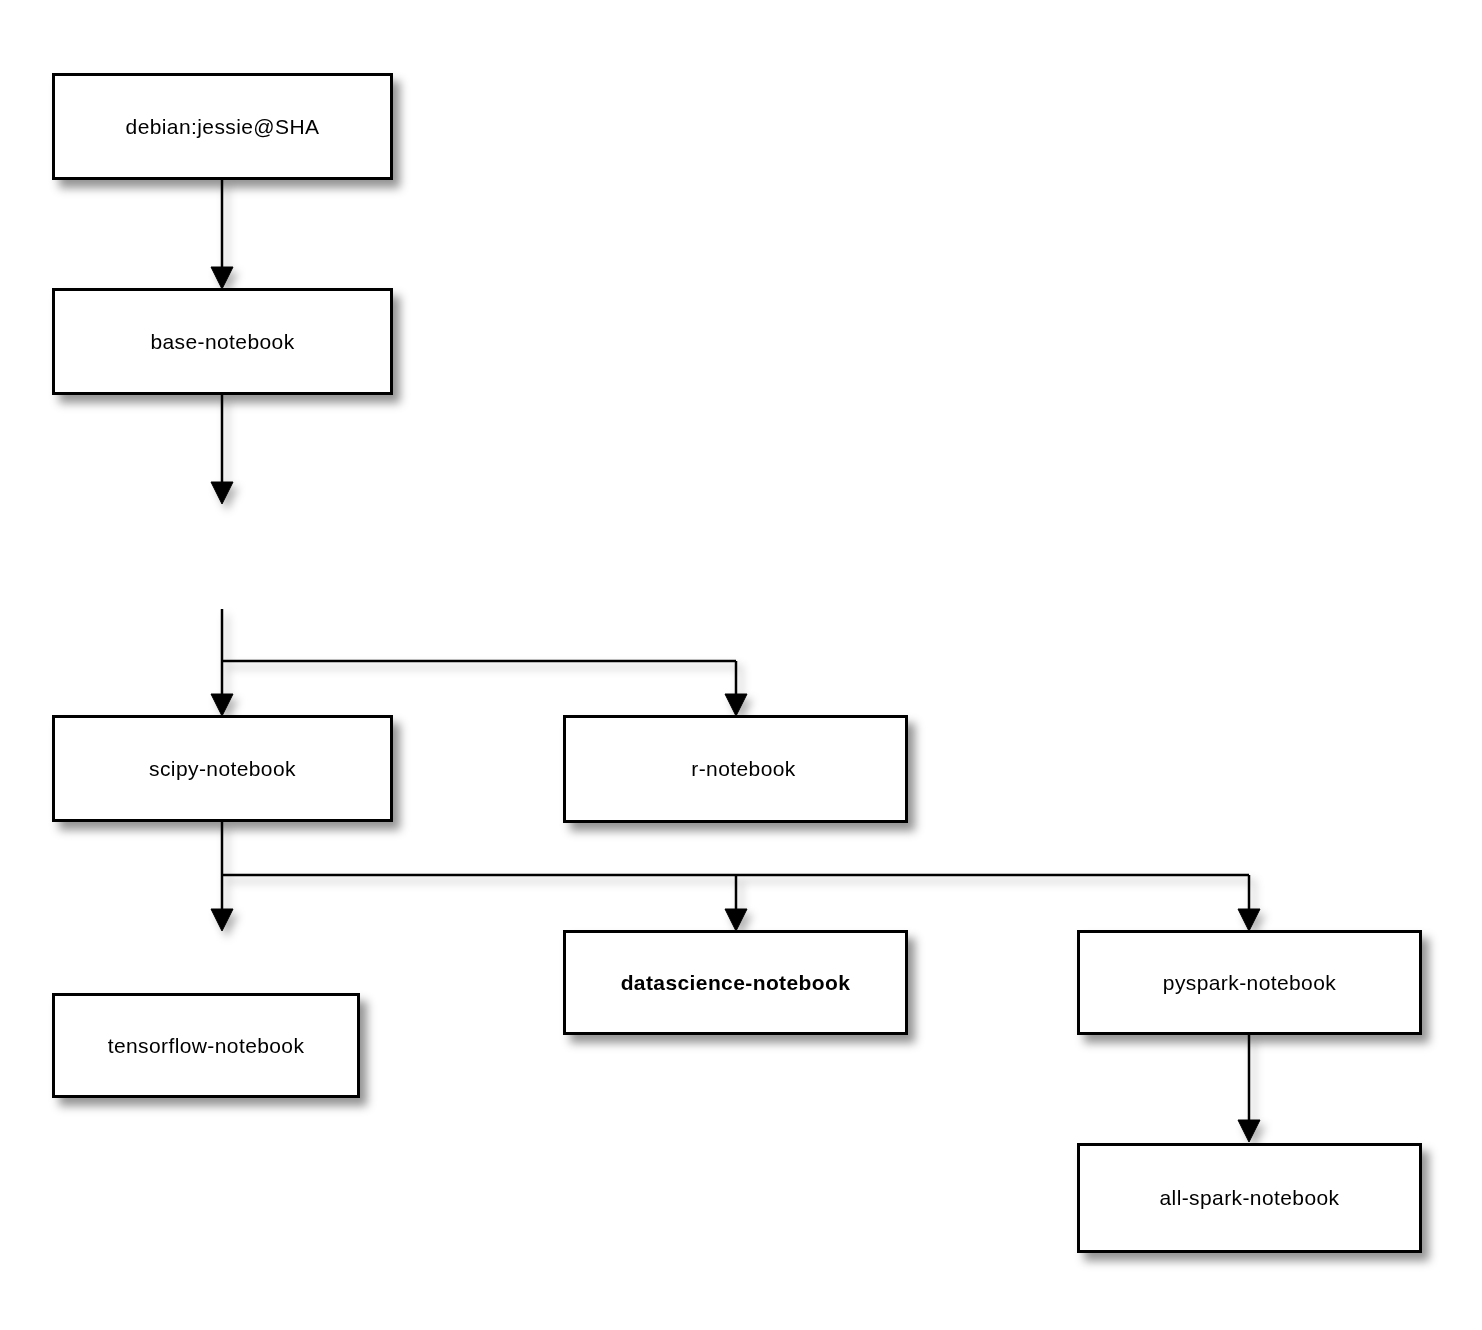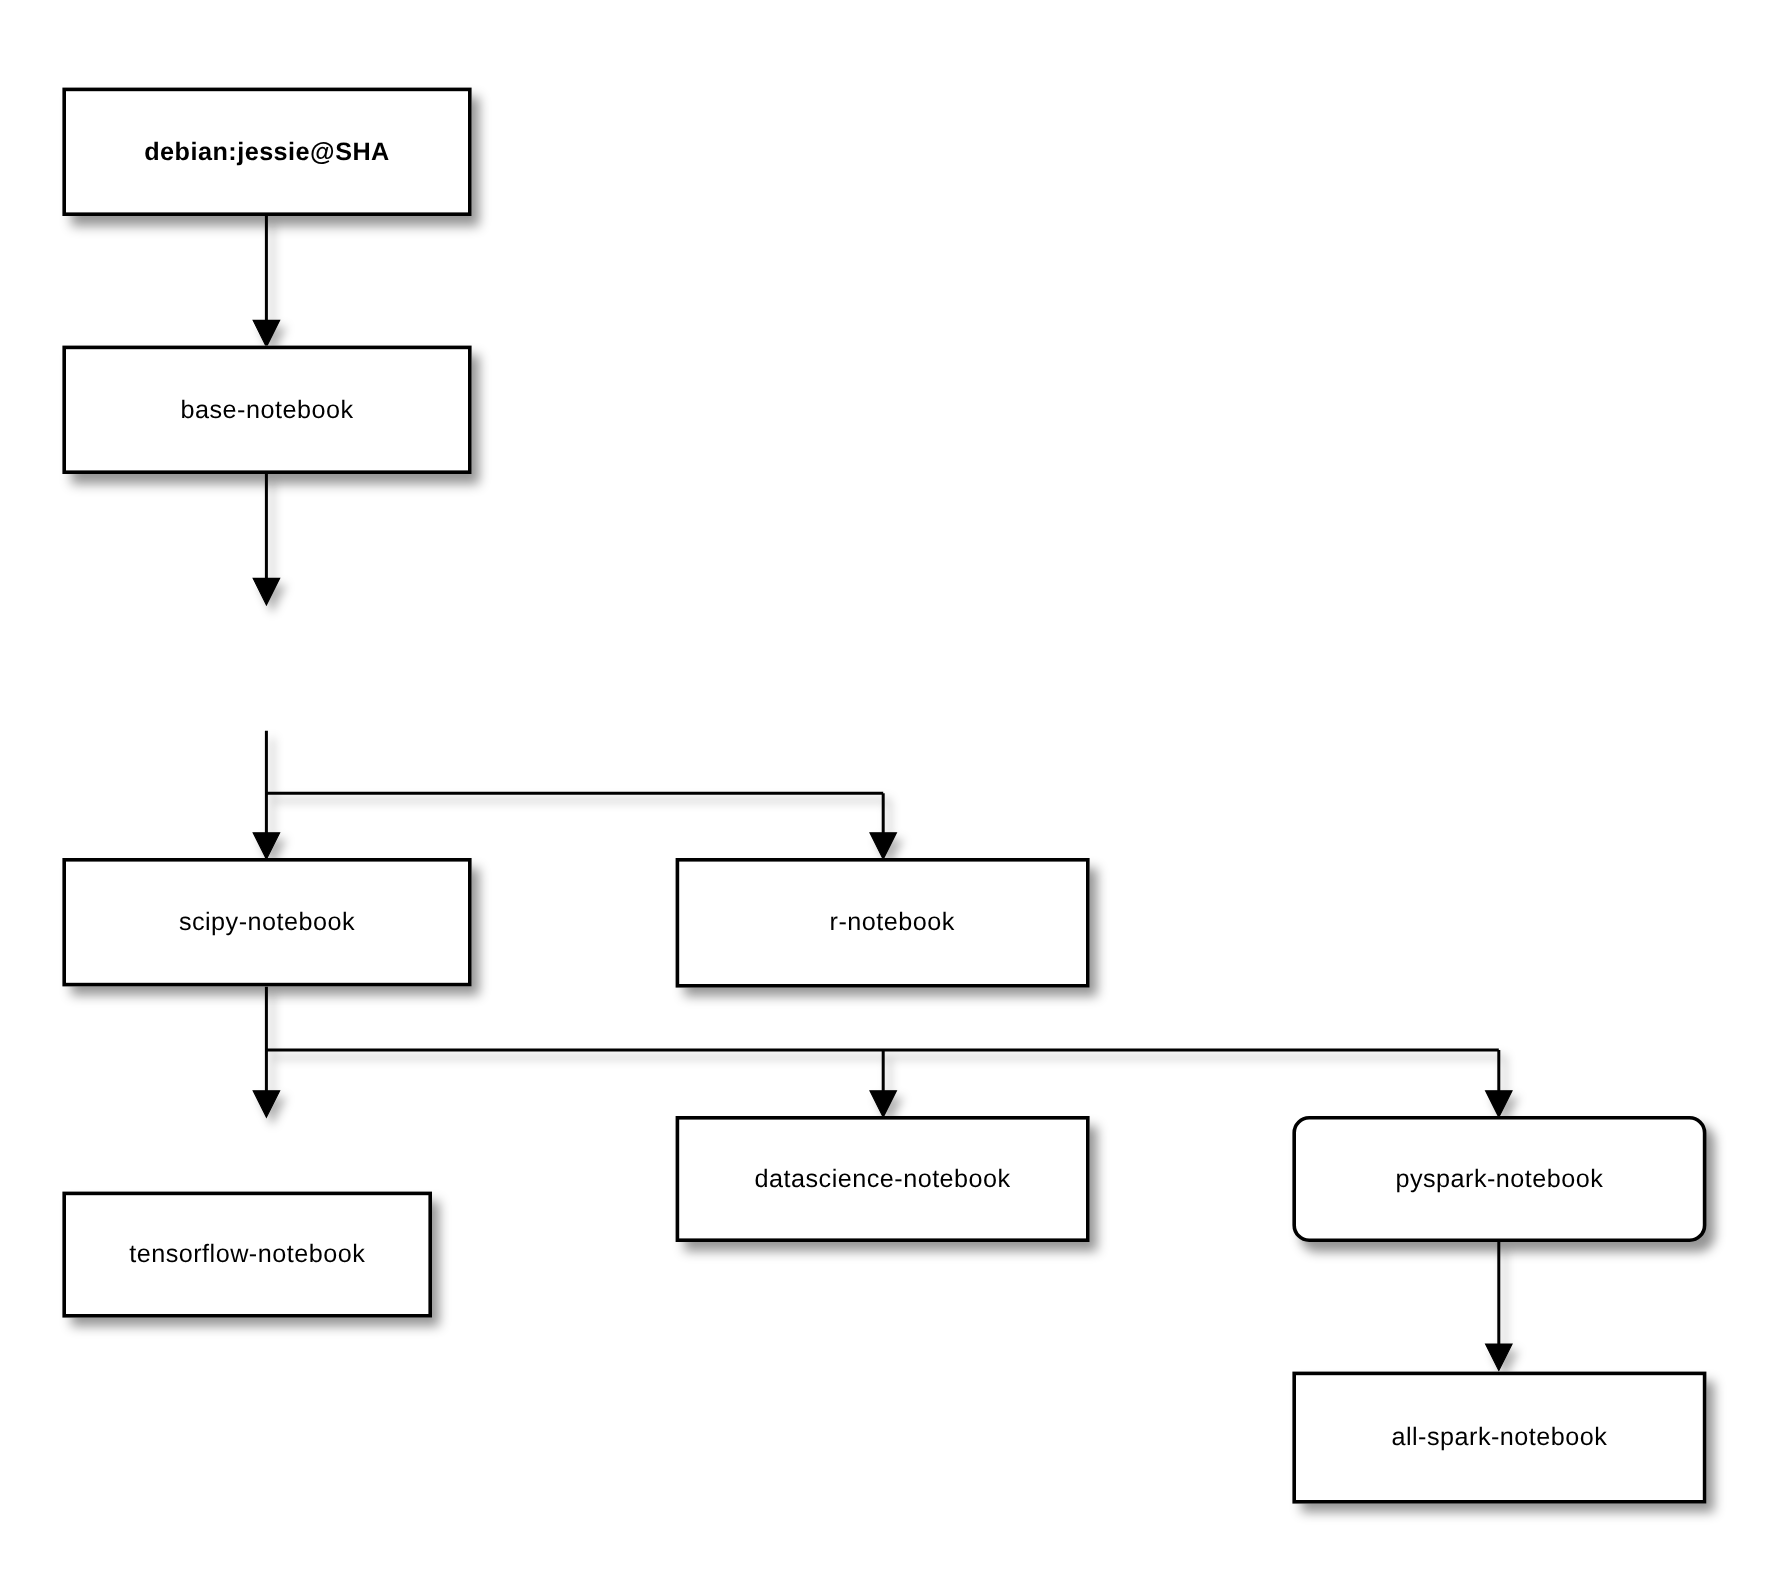--- a/index.html
+++ b/index.html
@@ -40,28 +40,28 @@
     display: flex;
     align-items: center;
     justify-content: center;
     font-size: 21px;
     letter-spacing: 0.4px;
     color: #000000;
     box-sizing: border-box;
     text-align: center;
   }
   
-  .n-debian      { left:  52px; top:   73px; width: 341px; height: 107px; font-weight: bold; }
+  .n-debian      { left:  52px; top:   73px; width: 341px; height: 107px; }
   .n-base        { left:  52px; top:  288px; width: 341px; height: 107px; align-items: center; }
   .n-minimal     { left:  52px; top:  503px; width: 341px; height: 106px; }
   .n-scipy       { left:  52px; top:  715px; width: 341px; height: 107px; }
   .n-r           { left: 563px; top:  715px; width: 345px; height: 108px; padding-left: 16px; }
   .n-tensorflow  { left:  52px; top:  972px; width: 308px; height: 105px; margin-top: 21px; }
-  .n-datascience { left: 563px; top:  930px; width: 345px; height: 105px; }
-  .n-pyspark     { left:1077px; top:  930px; width: 345px; height: 105px; border-radius: 14px; }
+  .n-datascience { left: 563px; top:  930px; width: 345px; height: 105px; font-weight: bold; }
+  .n-pyspark     { left:1077px; top:  930px; width: 345px; height: 105px; }
   .n-allspark    { left:1077px; top: 1143px; width: 345px; height: 110px; }
 </style>
 </head>
 <body>
 
 <div class="canvas">
 
   <svg class="connectors" viewBox="0 0 1482 1330" xmlns="http://www.w3.org/2000/svg">
 
     <line x1="222" y1="180" x2="222" y2="268"></line>

